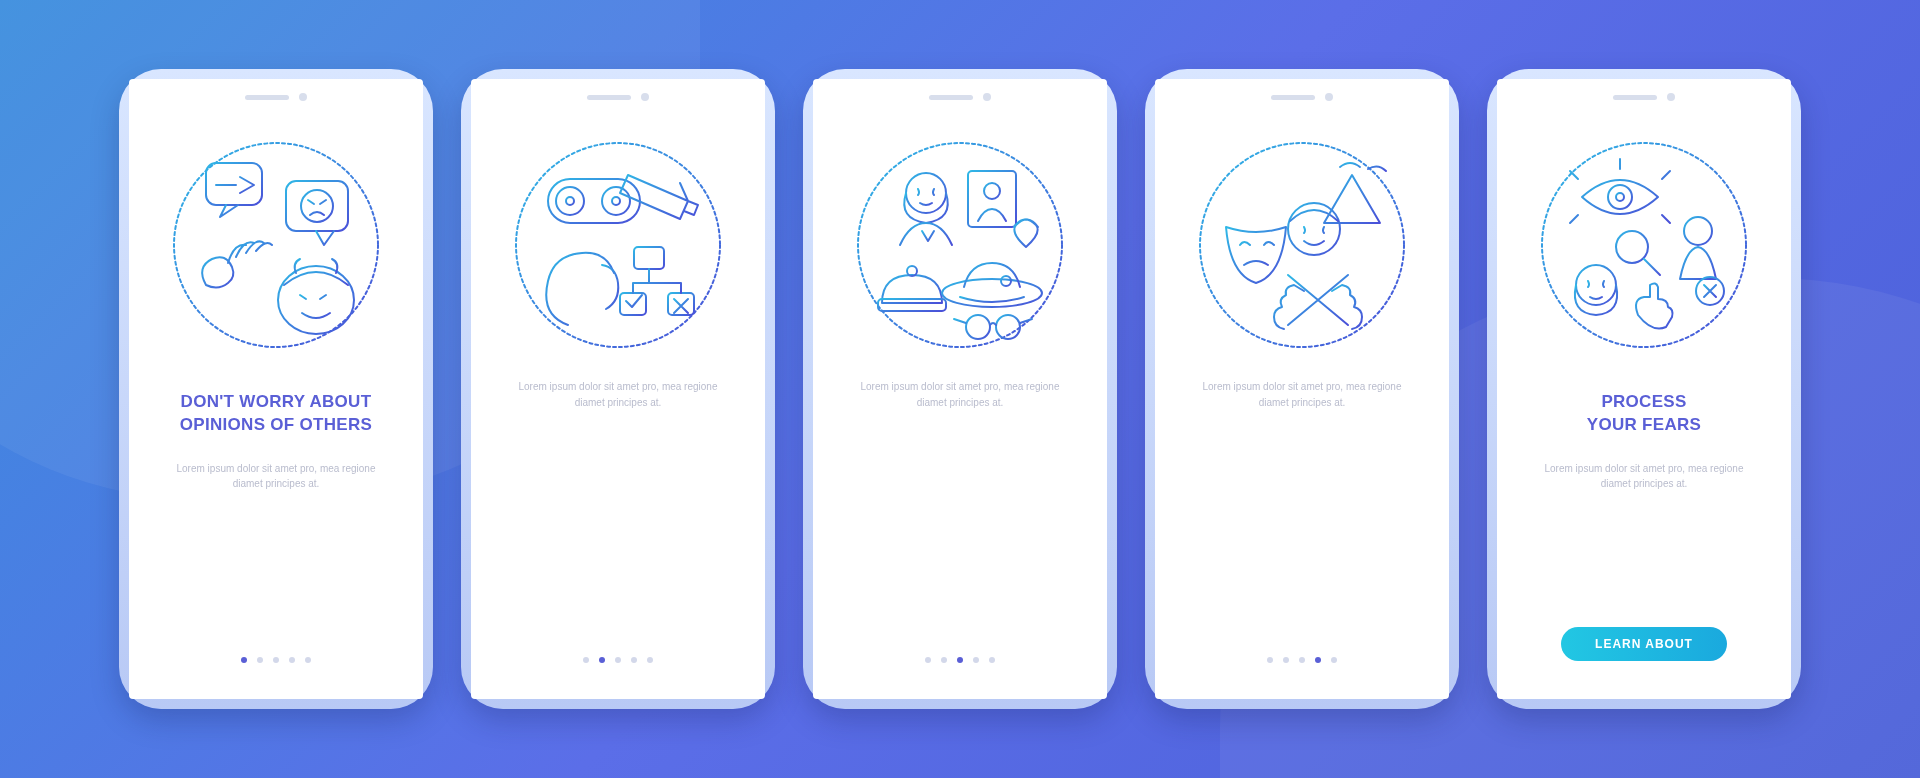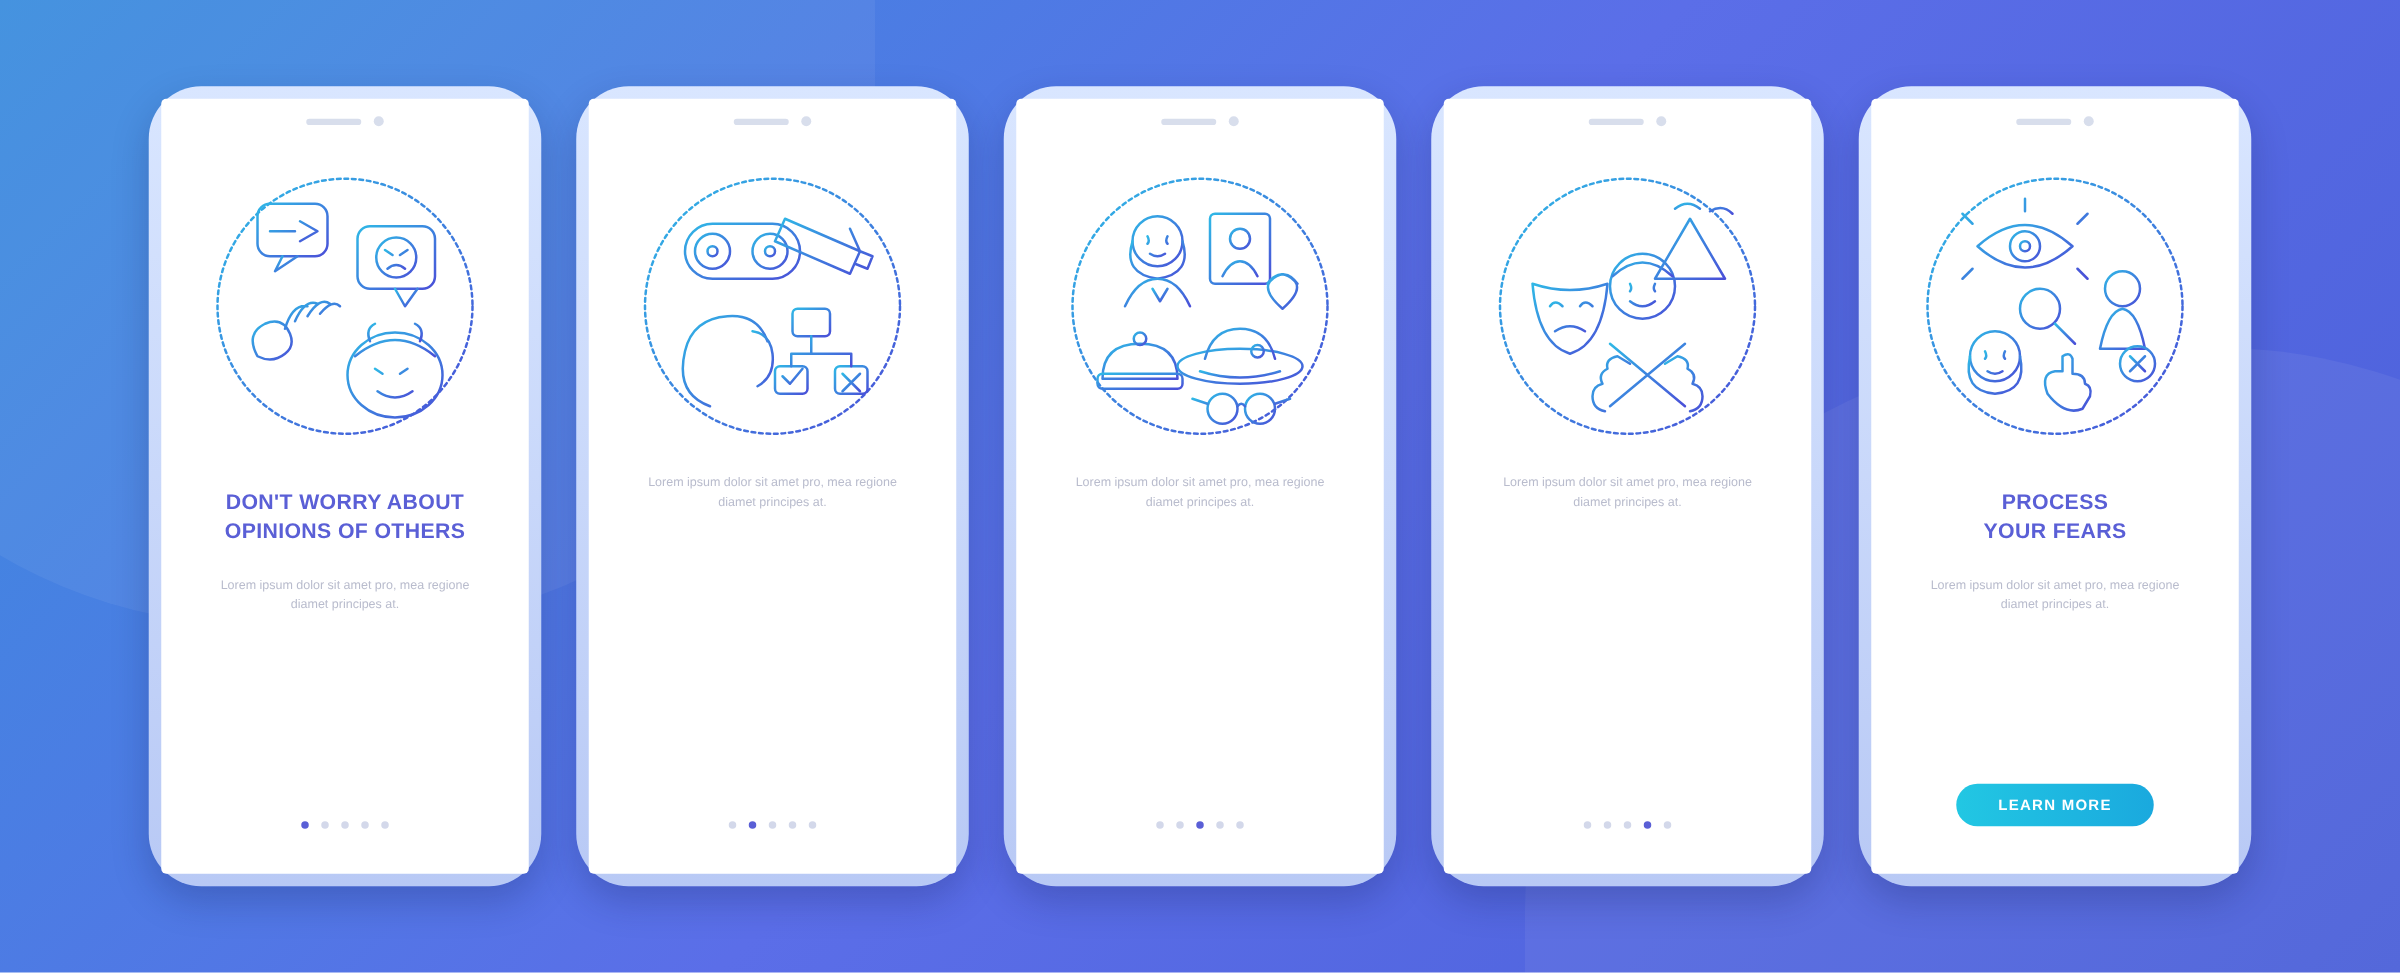--- a/index.html
+++ b/index.html
@@ -327,15 +327,15 @@
         <path class="illus-stroke" d="M42 150 q-6 28 20 30 q26 -2 20 -30"></path>
         <path class="illus-stroke" d="M54 146 q2 4 0 6 m16 -6 q-2 4 0 6 M56 162 q6 4 12 0"></path>
         <path class="illus-stroke" d="M104 180 q-6 -16 6 -18 l6 0 l0 -12 q6 -4 8 2 l0 12 q10 0 10 8 q6 2 4 10 l-6 10 q-14 6 -28 -12z"></path>
       </svg>
     </div>
     <div class="title">
       <span>PROCESS</span><br>
       <span>YOUR FEARS</span>
     </div>
     <div class="body">Lorem ipsum dolor sit amet pro, mea regione diamet principes at.</div>
-    <button class="cta">LEARN MORE</button>
+    <button class="cta">LEARN ABOUT</button>
   </div>
 </div>
 
 </body></html>

